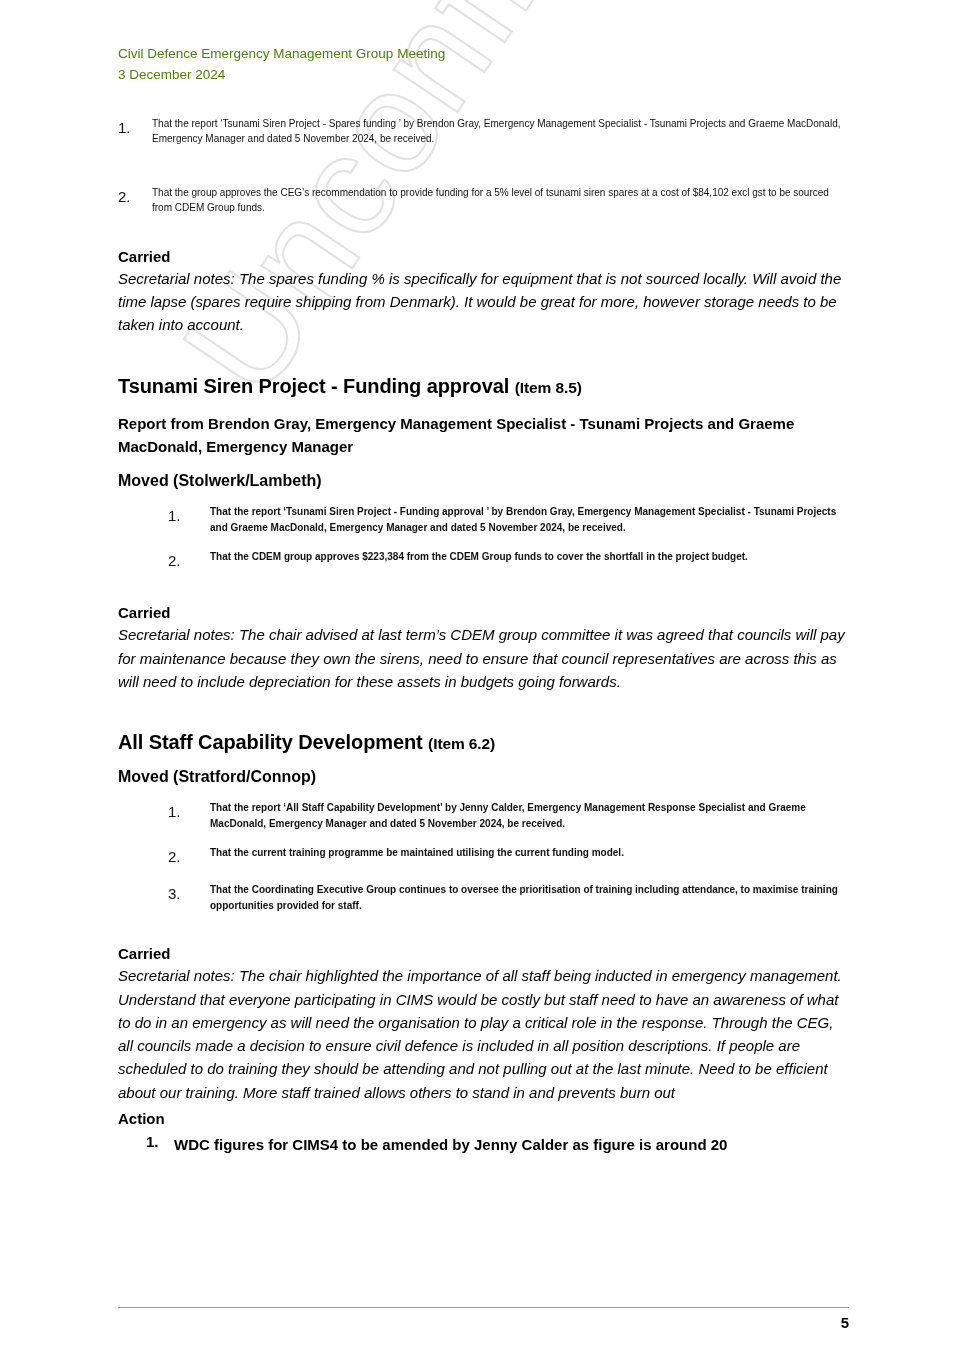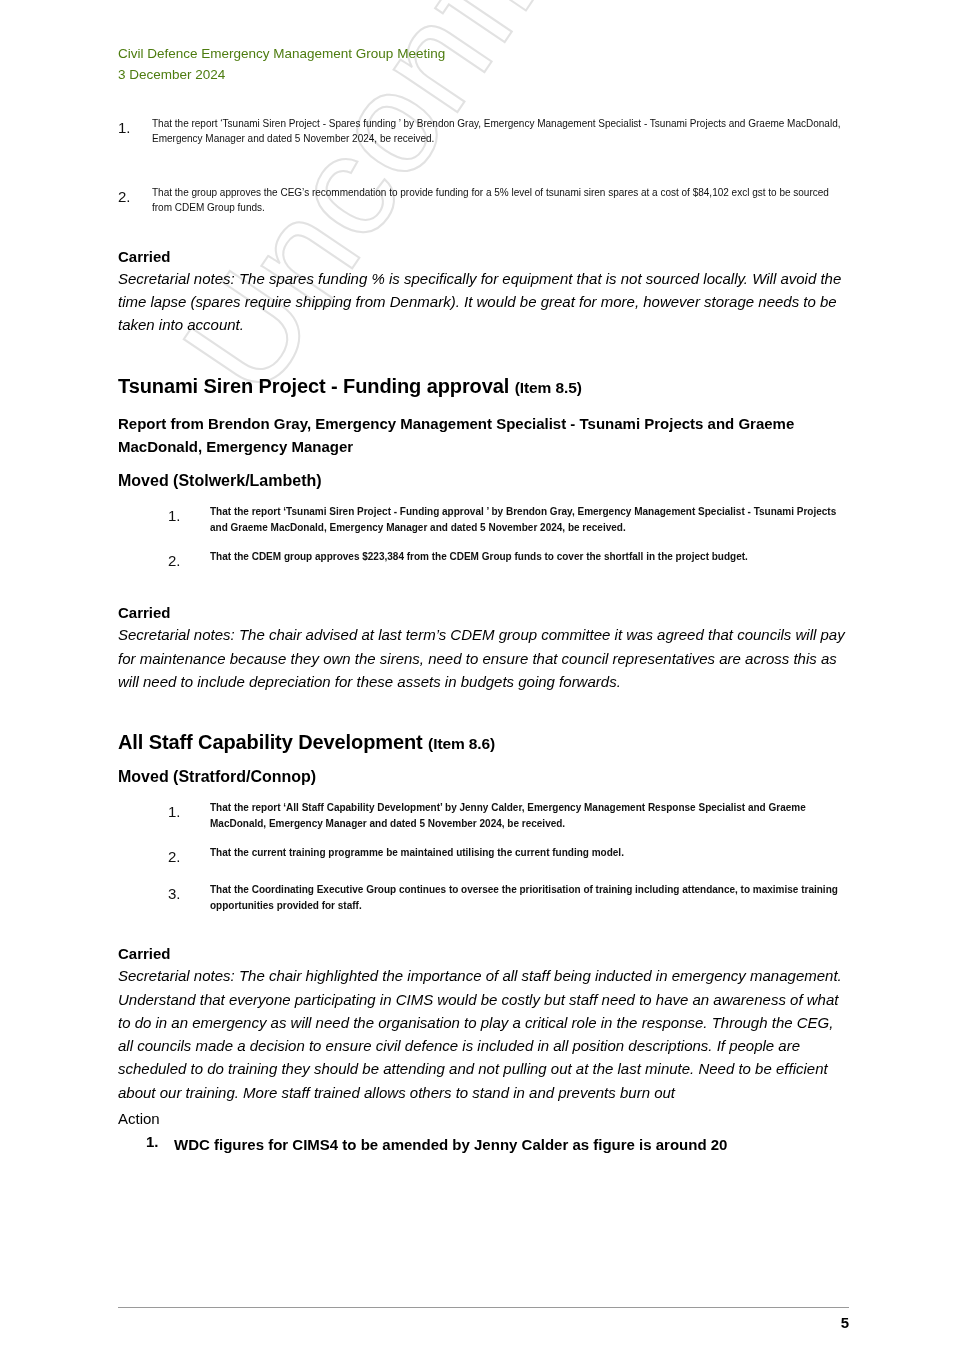--- a/index.html
+++ b/index.html
@@ -119,21 +119,21 @@
     max-width: 740px;
     margin-bottom: 14px;
   }
   .moved {
     font-size: 16px;
     font-weight: bold;
     margin-bottom: 14px;
   }
   .action-label {
     font-size: 15px;
-    font-weight: normal;
+    font-weight: bold;
     margin-top: 4px;
   }
   .action-item {
     display: flex;
     margin-top: 6px;
     margin-left: 28px;
   }
   .action-item .num {
     width: 28px;
     flex: 0 0 28px;
@@ -210,21 +210,21 @@
       <div class="res-item indented">
         <div class="num">2.</div>
         <div class="txt">That the CDEM group approves $223,384 from the CDEM Group funds to cover the shortfall in the project budget.</div>
       </div>
 
       <div class="carried">Carried</div>
       <div class="sec-notes">Secretarial notes: The chair advised at last term’s CDEM group committee it was agreed that councils will pay for maintenance because they own the sirens, need to ensure that council representatives are across this as will need to include depreciation for these assets in budgets going forwards.</div>
 
       <h2 class="section-title">
         <span>All Staff Capability Development</span>
-        <span class="item-ref">(Item 8.6)</span>
+        <span class="item-ref">(Item 6.2)</span>
       </h2>
       <div class="moved">Moved (Stratford/Connop)</div>
 
       <div class="res-item indented">
         <div class="num">1.</div>
         <div class="txt">That the report ‘All Staff Capability Development’ by Jenny Calder, Emergency Management Response Specialist and Graeme MacDonald, Emergency Manager and dated 5 November 2024, be received.</div>
       </div>
       <div class="res-item indented">
         <div class="num">2.</div>
         <div class="txt">That the current training programme be maintained utilising the current funding model.</div>

